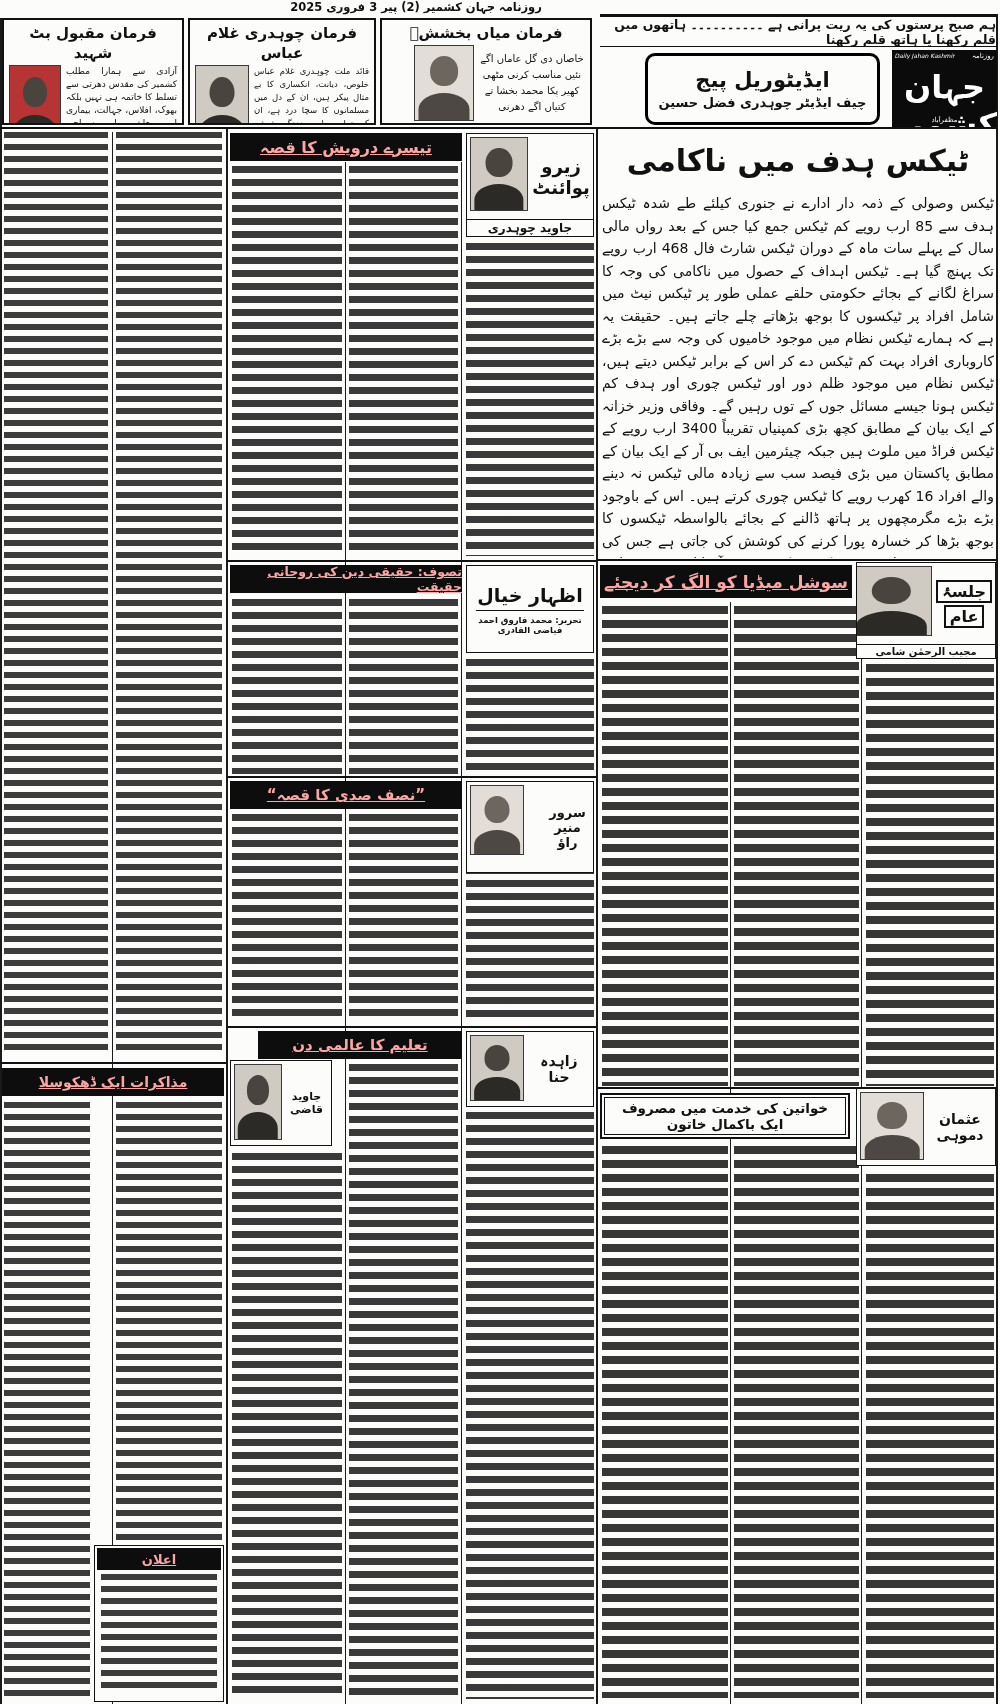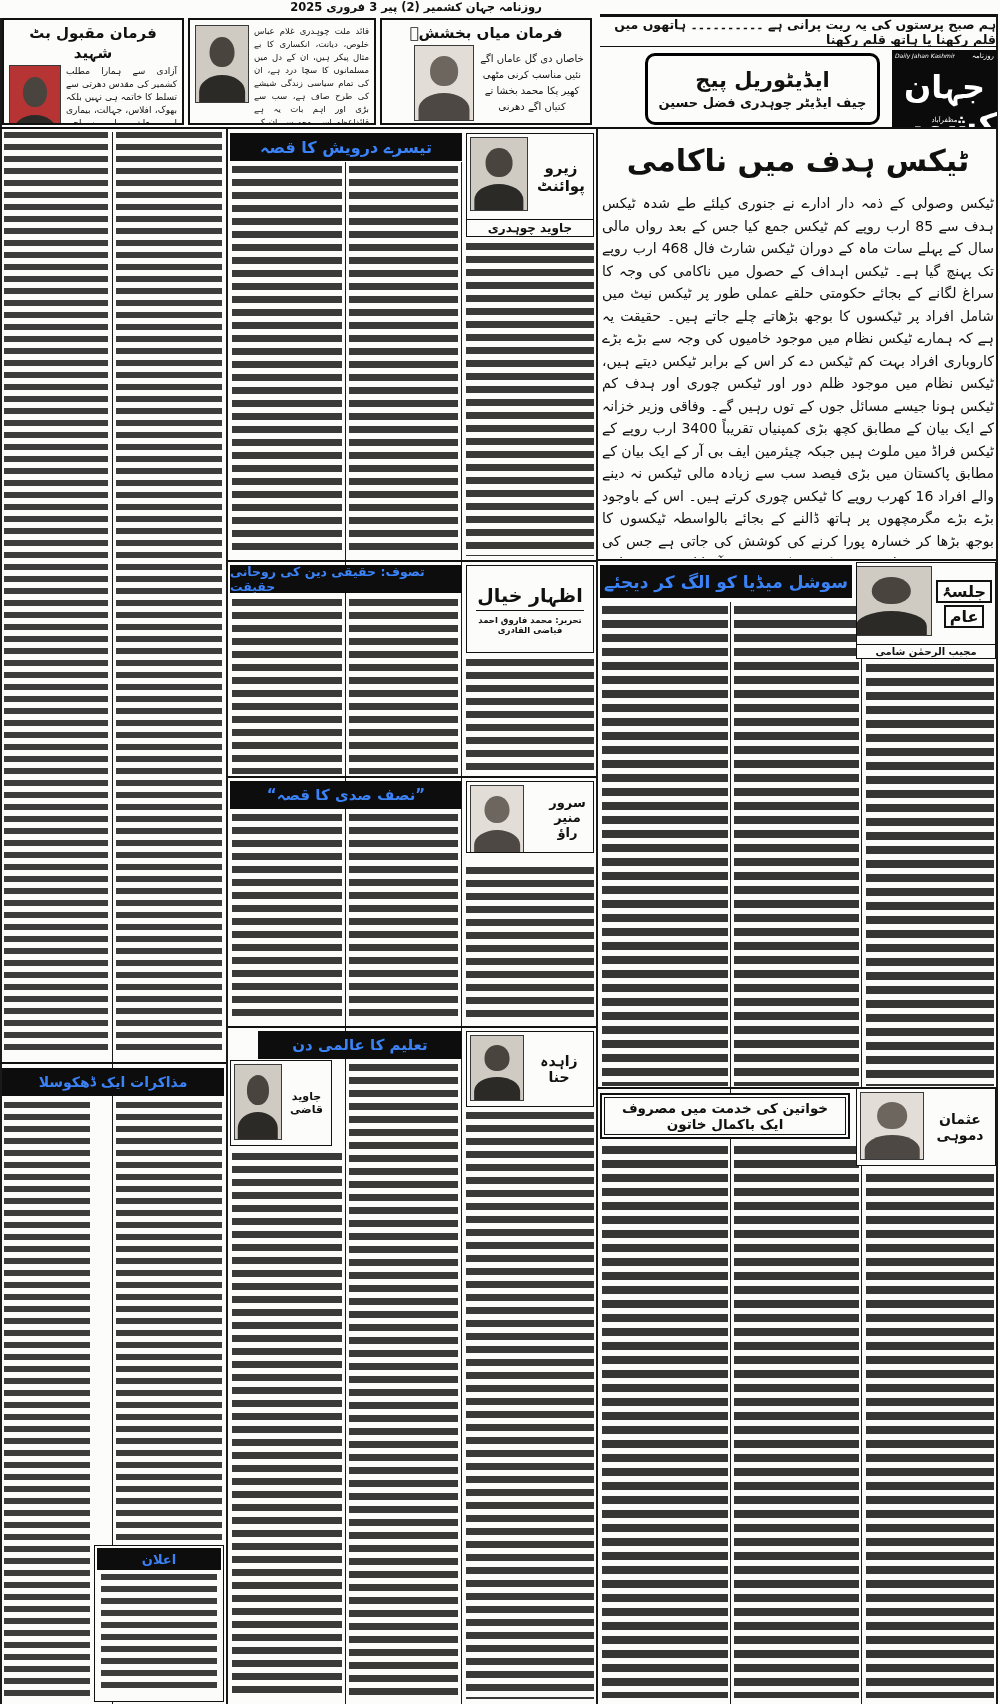--- a/index.html
+++ b/index.html
@@ -2,22 +2,22 @@
 <html lang="ur" dir="rtl"><head>
 <meta charset="utf-8">
 <style>
   html,body{margin:0;padding:0;}
   body{background:#888;font-family:"DejaVu Sans",sans-serif;}
   #page{position:relative;width:1000px;height:1704px;background:#fcfcfa;color:#111;
         margin:0 auto;overflow:hidden;direction:rtl;}
   .abs{position:absolute;box-sizing:border-box;overflow:hidden;}
   .vrule{position:absolute;background:#1a1a1a;z-index:0;}
   .hrule{position:absolute;background:#111;z-index:1;}
-  .bar{background:#0d0d0d;color:#3b82f6;font-weight:bold;text-align:left;
-       display:flex;align-items:center;justify-content:center;z-index:2;}
+  .bar{background:#0d0d0d;color:#fca5a5;font-weight:bold;text-align:right;
+       display:flex;align-items:center;justify-content:center;z-index:2;text-decoration:underline;}
   .whitebox{background:#fcfcfa;z-index:2;}
   .greek{background-image:repeating-linear-gradient(to bottom,#1f1f1f 0 7px,transparent 7px 13px);
          opacity:.88;z-index:1;}
   .greek.big{background-image:repeating-linear-gradient(to bottom,#1b1b1b 0 8px,transparent 8px 14px);}
   .greek.tiny{background-image:repeating-linear-gradient(to bottom,#222 0 6px,transparent 6px 12px);}
   .thinbox{border:1px solid #111;background:#fcfcfa;z-index:2;}
   .portrait{position:relative;overflow:hidden;background:#cfcbc3;border:1px solid #3a3a3a;flex:none;}
   .portrait::before{content:"";position:absolute;left:50%;top:14%;width:48%;height:40%;
         transform:translateX(-50%);border-radius:50% 50% 46% 46%;background:#4a443e;}
   .portrait::after{content:"";position:absolute;left:50%;bottom:-8%;width:88%;height:44%;
@@ -58,20 +58,21 @@
 
   <div class="farman abs" style="left:380px;top:18px;width:212px;height:107px;">
     <div class="ftitle">فرمان میاں بخششؒ</div>
     <div class="frow" style="height:76px;margin-left:27px;">
       <div class="ftext" style="font-size:10px;line-height:16px;display:flex;align-items:center;">خاصاں دی گل عاماں اگے نئیں مناسب کرنی مٹھی کھیر پکا محمد بخشا تے کتیاں اگے دھرنی</div>
       <div class="portrait light" style="width:58px;height:74px;"></div>
     </div>
   </div>
 
   <div class="farman abs" style="left:188px;top:18px;width:188px;height:107px;">
+    <div class="ftitle">فرمان چوہدری غلام عباس</div>
     <div class="frow" style="height:78px;">
       <div class="ftext" style="text-align:justify;">قائد ملت چوہدری غلام عباس خلوص، دیانت، انکساری کا بے مثال پیکر ہیں، ان کے دل میں مسلمانوں کا سچا درد ہے، ان کی تمام سیاسی زندگی شیشے کی طرح صاف ہے، سب سے بڑی اور اہم بات یہ ہے قائداعظم اسی وجہ سے ان کی دل سے قدر کرتے تھے اور آج جموں و کشمیر کے علاوہ کروڑوں مسلمان ان پر اعتماد کرتے ہیں</div>
       <div class="portrait" style="width:52px;height:76px;"></div>
     </div>
   </div>
 
   <div class="farman abs" style="left:2px;top:18px;width:182px;height:107px;">
     <div class="ftitle">فرمان مقبول بٹ شہید</div>
     <div class="frow" style="height:78px;">
       <div class="ftext" style="font-size:9px;text-align:justify;">آزادی سے ہمارا مطلب کشمیر کی مقدس دھرتی سے تسلط کا خاتمہ ہی نہیں بلکہ بھوک، افلاس، جہالت، بیماری اور معاشی اور سماجی ناہمواریوں کو شکست دینا بھی ہے، ہم ایک دن یہ آزادی حاصل کر کے دم لیں گے۔</div>
@@ -131,21 +132,21 @@
   </div>
 
   <div class="greek big abs" style="left:602px;top:1146px;width:126px;height:552px;"></div>
   <div class="greek big abs" style="left:734px;top:1146px;width:125px;height:552px;"></div>
   <div class="greek big abs" style="left:866px;top:1174px;width:128px;height:524px;"></div>
 
   <div class="bar abs" style="left:230px;top:133px;width:232px;height:28px;font-size:16px;">تیسرے درویش کا قصہ</div>
 
   <div class="thinbox abs" style="left:466px;top:133px;width:128px;height:104px;display:flex;flex-direction:column;">
     <div style="display:flex;flex:1;gap:4px;padding:3px;">
-      <div class="name-stack" style="flex:1;font-size:15px;">
+      <div class="name-stack" style="flex:1;font-size:18px;">
         <span>زیرو</span>
         <span>پوائنٹ</span>
       </div>
       <div class="portrait" style="width:56px;height:72px;"></div>
     </div>
     <div style="border-top:1px solid #111;font-size:12px;font-weight:bold;text-align:center;padding:1px 0;">جاوید چوہدری</div>
   </div>
 
   <div class="greek abs" style="left:232px;top:166px;width:110px;height:390px;"></div>
   <div class="greek abs" style="left:349px;top:166px;width:109px;height:390px;"></div>
@@ -162,21 +163,21 @@
   </div>
 
   <div class="greek abs" style="left:232px;top:599px;width:110px;height:175px;"></div>
   <div class="greek abs" style="left:349px;top:599px;width:109px;height:175px;"></div>
   <div class="greek abs" style="left:466px;top:659px;width:128px;height:115px;"></div>
 
   <div class="hrule" style="left:228px;top:776px;width:368px;height:2px;"></div>
 
   <div class="bar abs" style="left:230px;top:781px;width:232px;height:28px;font-size:15px;">”نصف صدی کا قصہ“</div>
 
-  <div class="thinbox abs" style="left:466px;top:781px;width:128px;height:72px;display:flex;gap:21px;padding:3px;">
+  <div class="thinbox abs" style="left:466px;top:781px;width:128px;height:92px;display:flex;gap:21px;padding:3px;">
     <div class="name-stack" style="flex:1;font-size:13px;">
       <span>سرور منیر</span>
       <span>راؤ</span>
     </div>
     <div class="portrait light" style="width:52px;height:68px;"></div>
   </div>
 
   <div class="greek abs" style="left:232px;top:814px;width:110px;height:208px;"></div>
   <div class="greek abs" style="left:349px;top:814px;width:109px;height:208px;"></div>
   <div class="greek abs" style="left:466px;top:867px;width:128px;height:155px;"></div>

